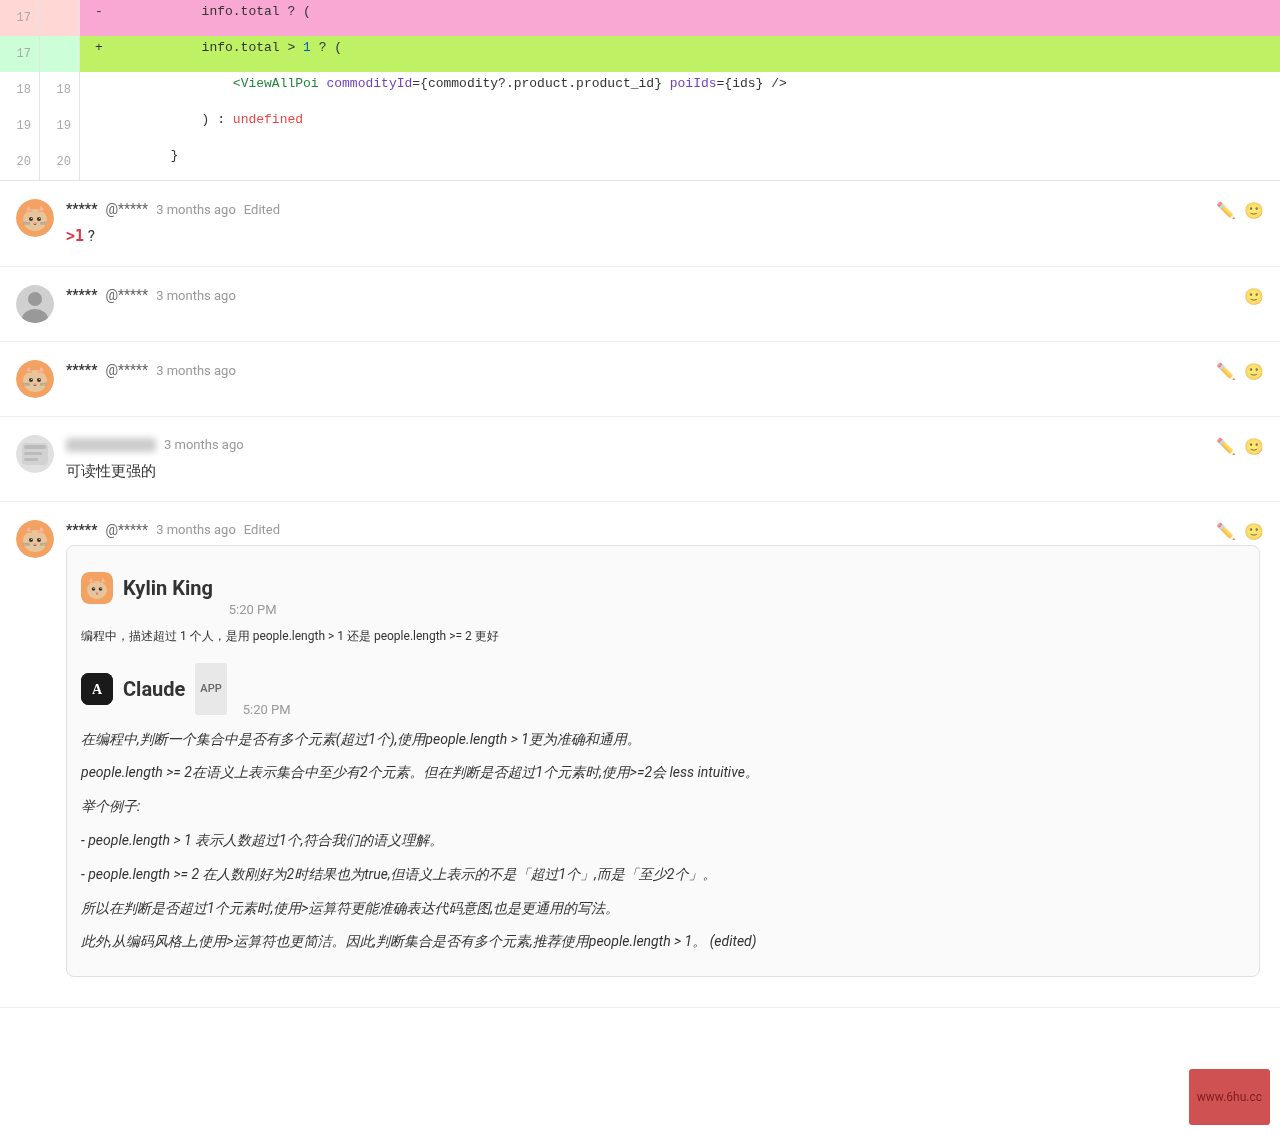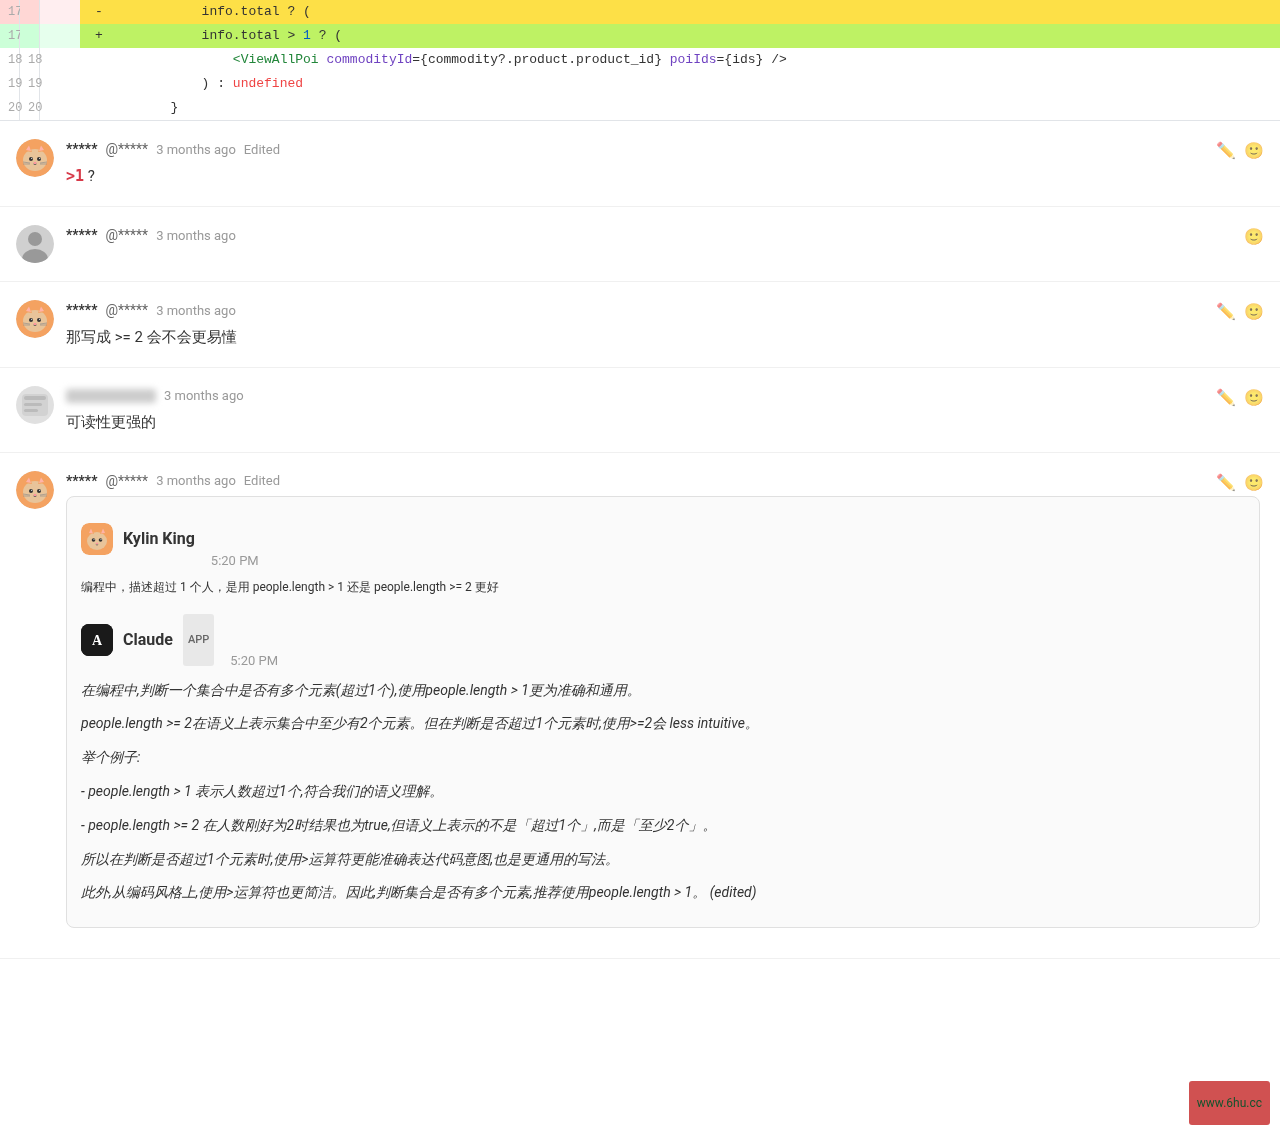--- a/index.html
+++ b/index.html
@@ -26,42 +26,42 @@
     }
 
     .diff-line-num {
       display: flex;
       min-width: 80px;
       color: #999;
       user-select: none;
     }
 
     .diff-line-num .old-num, .diff-line-num .new-num {
-      width: 20px;
+      width: 40px;
       text-align: right;
-      padding: 3px 8px;
+      padding: 9px 8px;
       border-right: 1px solid #e1e4e8;
       font-size: 12px;
       color: #aaa;
     }
 
     .diff-line-content {
       padding: 2px 10px;
       flex: 1;
       white-space: pre;
     }
 
     .diff-line.removed {
       background: #ffeef0;
     }
     .diff-line.removed .old-num, .diff-line.removed .new-num {
       background: #ffd7d5;
     }
     .diff-line.removed .diff-line-content {
-      background: #fde047;
+      background: #f9a8d4;
       color: #333;
     }
 
     .diff-line.added {
       background: #e6ffed;
     }
     .diff-line.added .old-num, .diff-line.added .new-num {
       background: #ccffd8;
     }
     .diff-line.added .diff-line-content {
@@ -194,21 +194,21 @@
       width: 32px;
       height: 32px;
       border-radius: 8px;
       flex-shrink: 0;
       overflow: hidden;
     }
 
     .quoted-name {
       font-weight: 700;
       color: #333;
-      font-size: 16px;
+      font-size: 20px;
     }
 
     .quoted-time {
       color: #999;
       font-size: 13px;
       margin-left: 6px;
       margin-top: 42px;
     }
 
     .quoted-text {
@@ -246,23 +246,23 @@
 
     .claude-response p {
       margin-bottom: 10px;
     }
 
     .watermark {
       position: fixed;
       bottom: 10px;
       right: 10px;
       background: rgba(200,50,50,0.85);
-      color: #14532d;
+      color: #7f1d1d;
       font-size: 12px;
-      padding: 13px 8px;
+      padding: 19px 8px;
       border-radius: 3px;
       z-index: 999;
     }
   </style>
 </head>
 <body>
 
 <div class="code-diff">
 
 <div class="diff-line removed">
@@ -396,21 +396,20 @@
     <line x1="24" y1="24" x2="31" y2="23" stroke="#888" stroke-width="0.6"></line>
     <line x1="24" y1="25" x2="31" y2="25" stroke="#888" stroke-width="0.6"></line>
   </svg>
       </div>
       <div class="comment-body">
         <div class="comment-header">
           <span class="username">*****</span>
           <span class="at-username">@*****</span>
           <span class="timestamp">3 months ago</span>
         </div>
-        <div class="comment-text">那写成 &gt;= 2 会不会更易懂</div>
       </div>
     </div>
     <div class="comment-item">
       <div class="comment-actions">
         <span class="action-btn">✏️</span>
         <span class="action-btn">🙂</span>
       </div>
       <div class="avatar">
         <svg viewBox="0 0 38 38" xmlns="http://www.w3.org/2000/svg">
     <circle cx="19" cy="19" r="19" fill="#e0e0e0"></circle>

